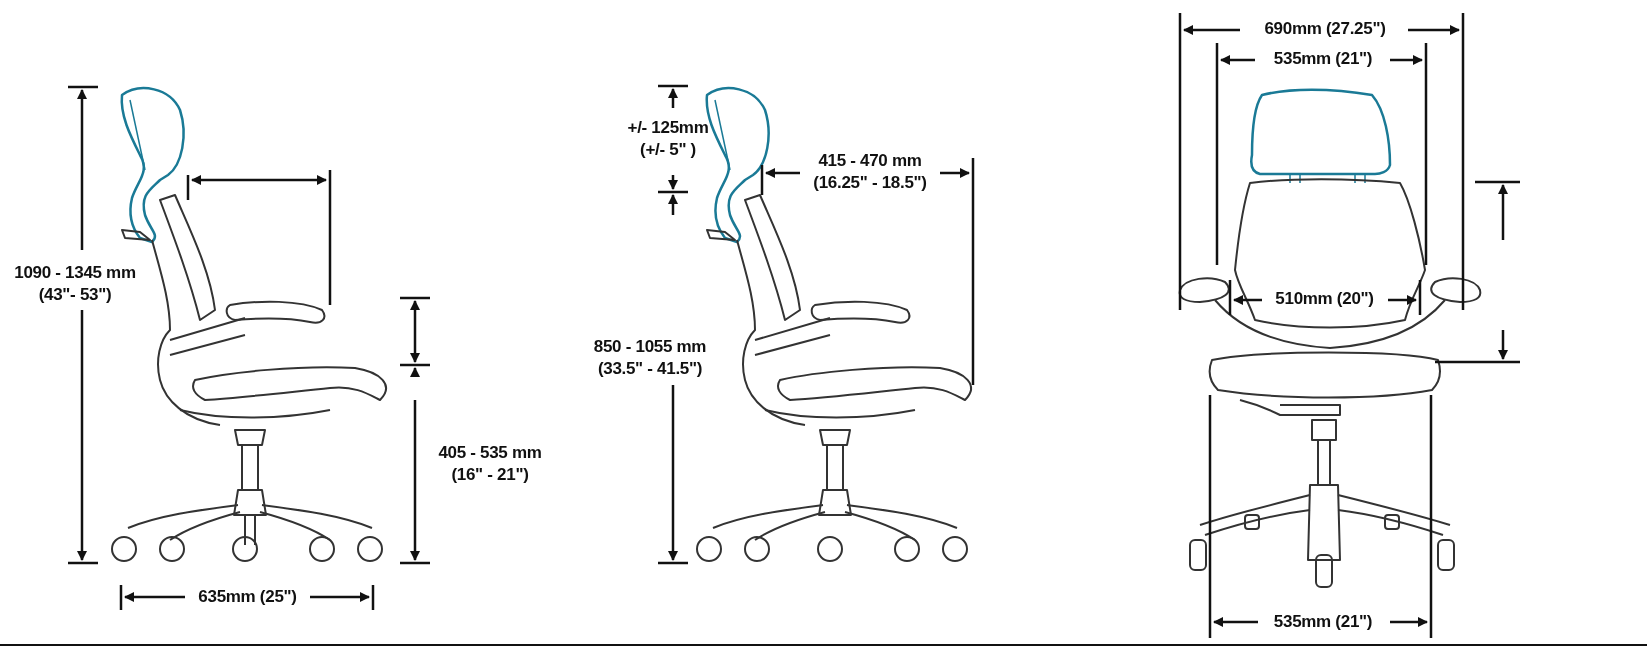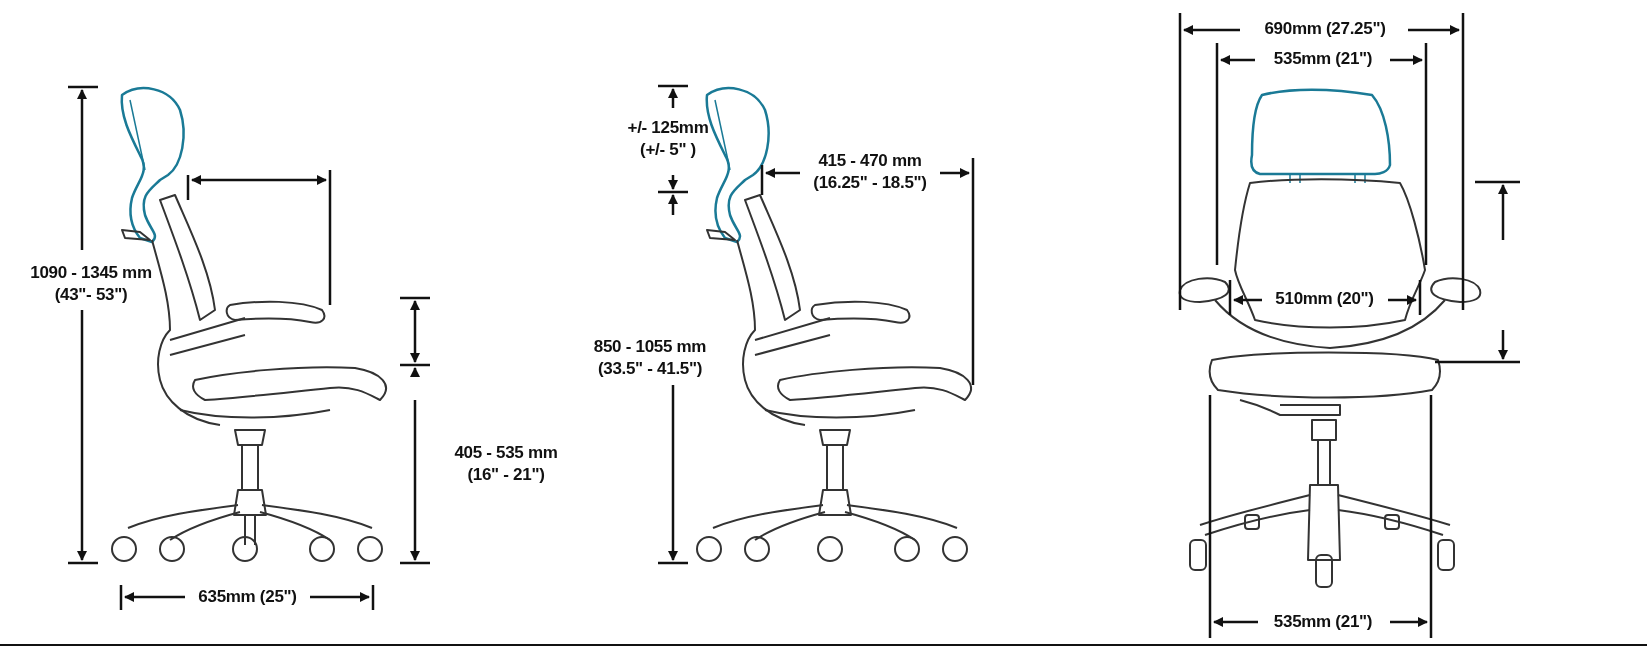--- a/index.html
+++ b/index.html
@@ -169,25 +169,25 @@
     <line x1="1503" y1="330" x2="1503" y2="359" marker-end="url(#ah)"></line>
 
     <line x1="1210" y1="395" x2="1210" y2="638"></line>
     <line x1="1431" y1="395" x2="1431" y2="638"></line>
     <line x1="1258" y1="622" x2="1214" y2="622" marker-end="url(#ah)"></line>
     <line x1="1390" y1="622" x2="1427" y2="622" marker-end="url(#ah)"></line>
   </g>
 </svg>
 
 
-<div class="lbl" style="left:0px;top:262px;width:150px;padding-left:16px;">
+<div class="lbl" style="left:0px;top:262px;width:150px;">
   <div>1090 - 1345 mm</div>
   <div>(43"- 53")</div>
 </div>
-<div class="lbl" style="left:436px;top:442px;width:140px;">
+<div class="lbl" style="left:420px;top:442px;width:140px;">
   <div>405 - 535 mm</div>
   <div>(16" - 21")</div>
 </div>
 <div class="lbl" style="left:180px;top:586px;width:135px;">
   <div>635mm (25")</div>
 </div>
 
 
 <div class="lbl" style="left:608px;top:117px;width:120px;">
   <div>+/- 125mm</div>

